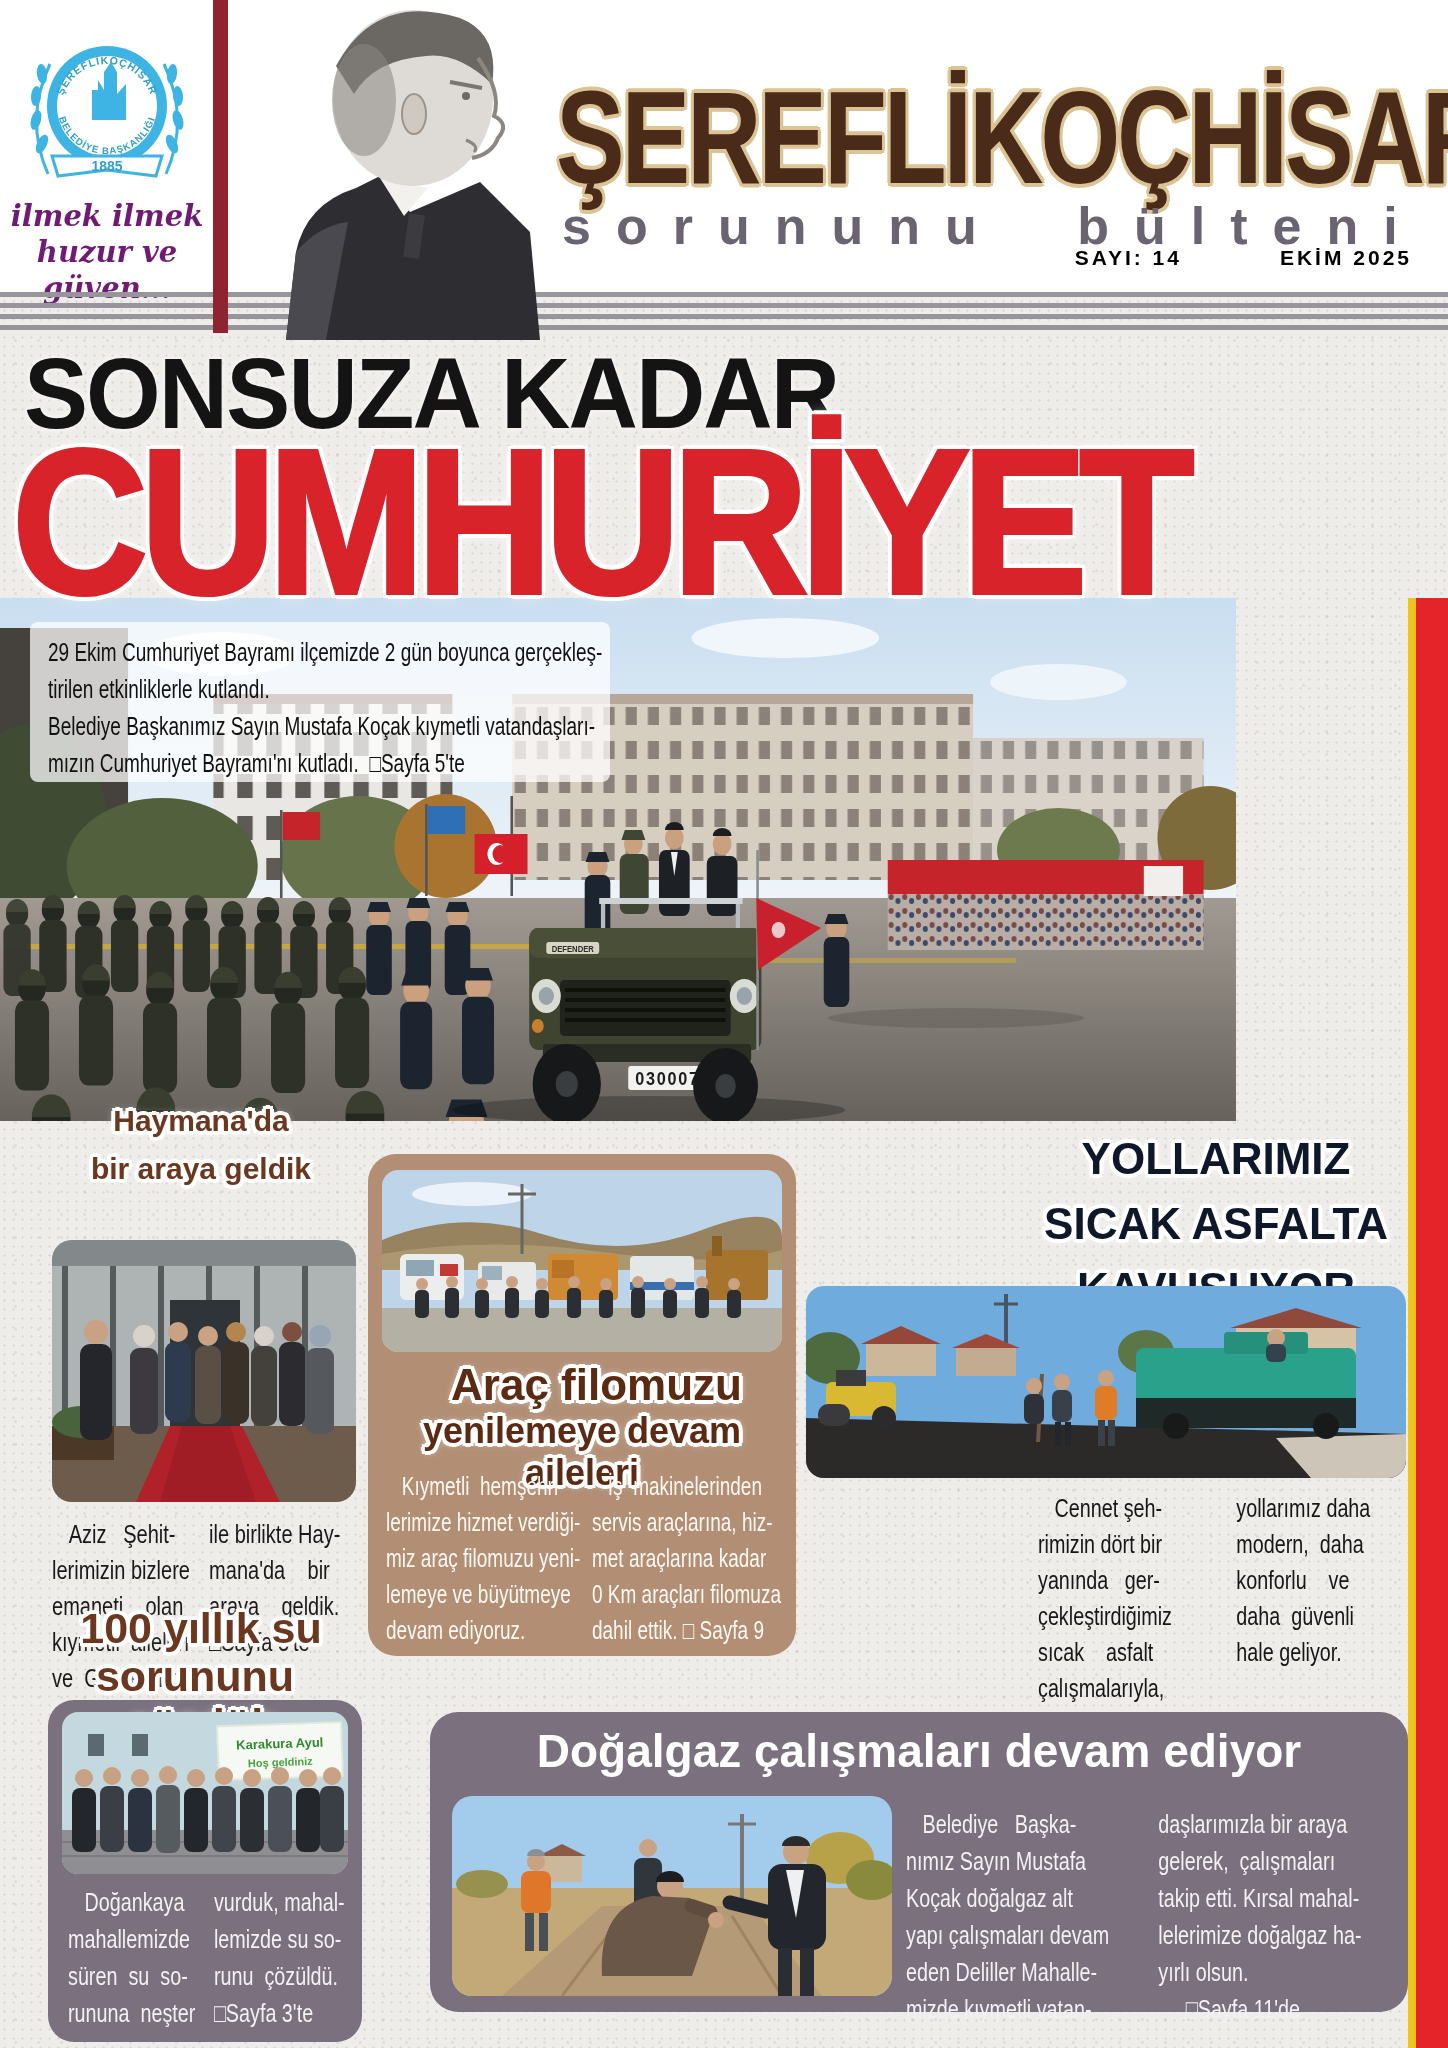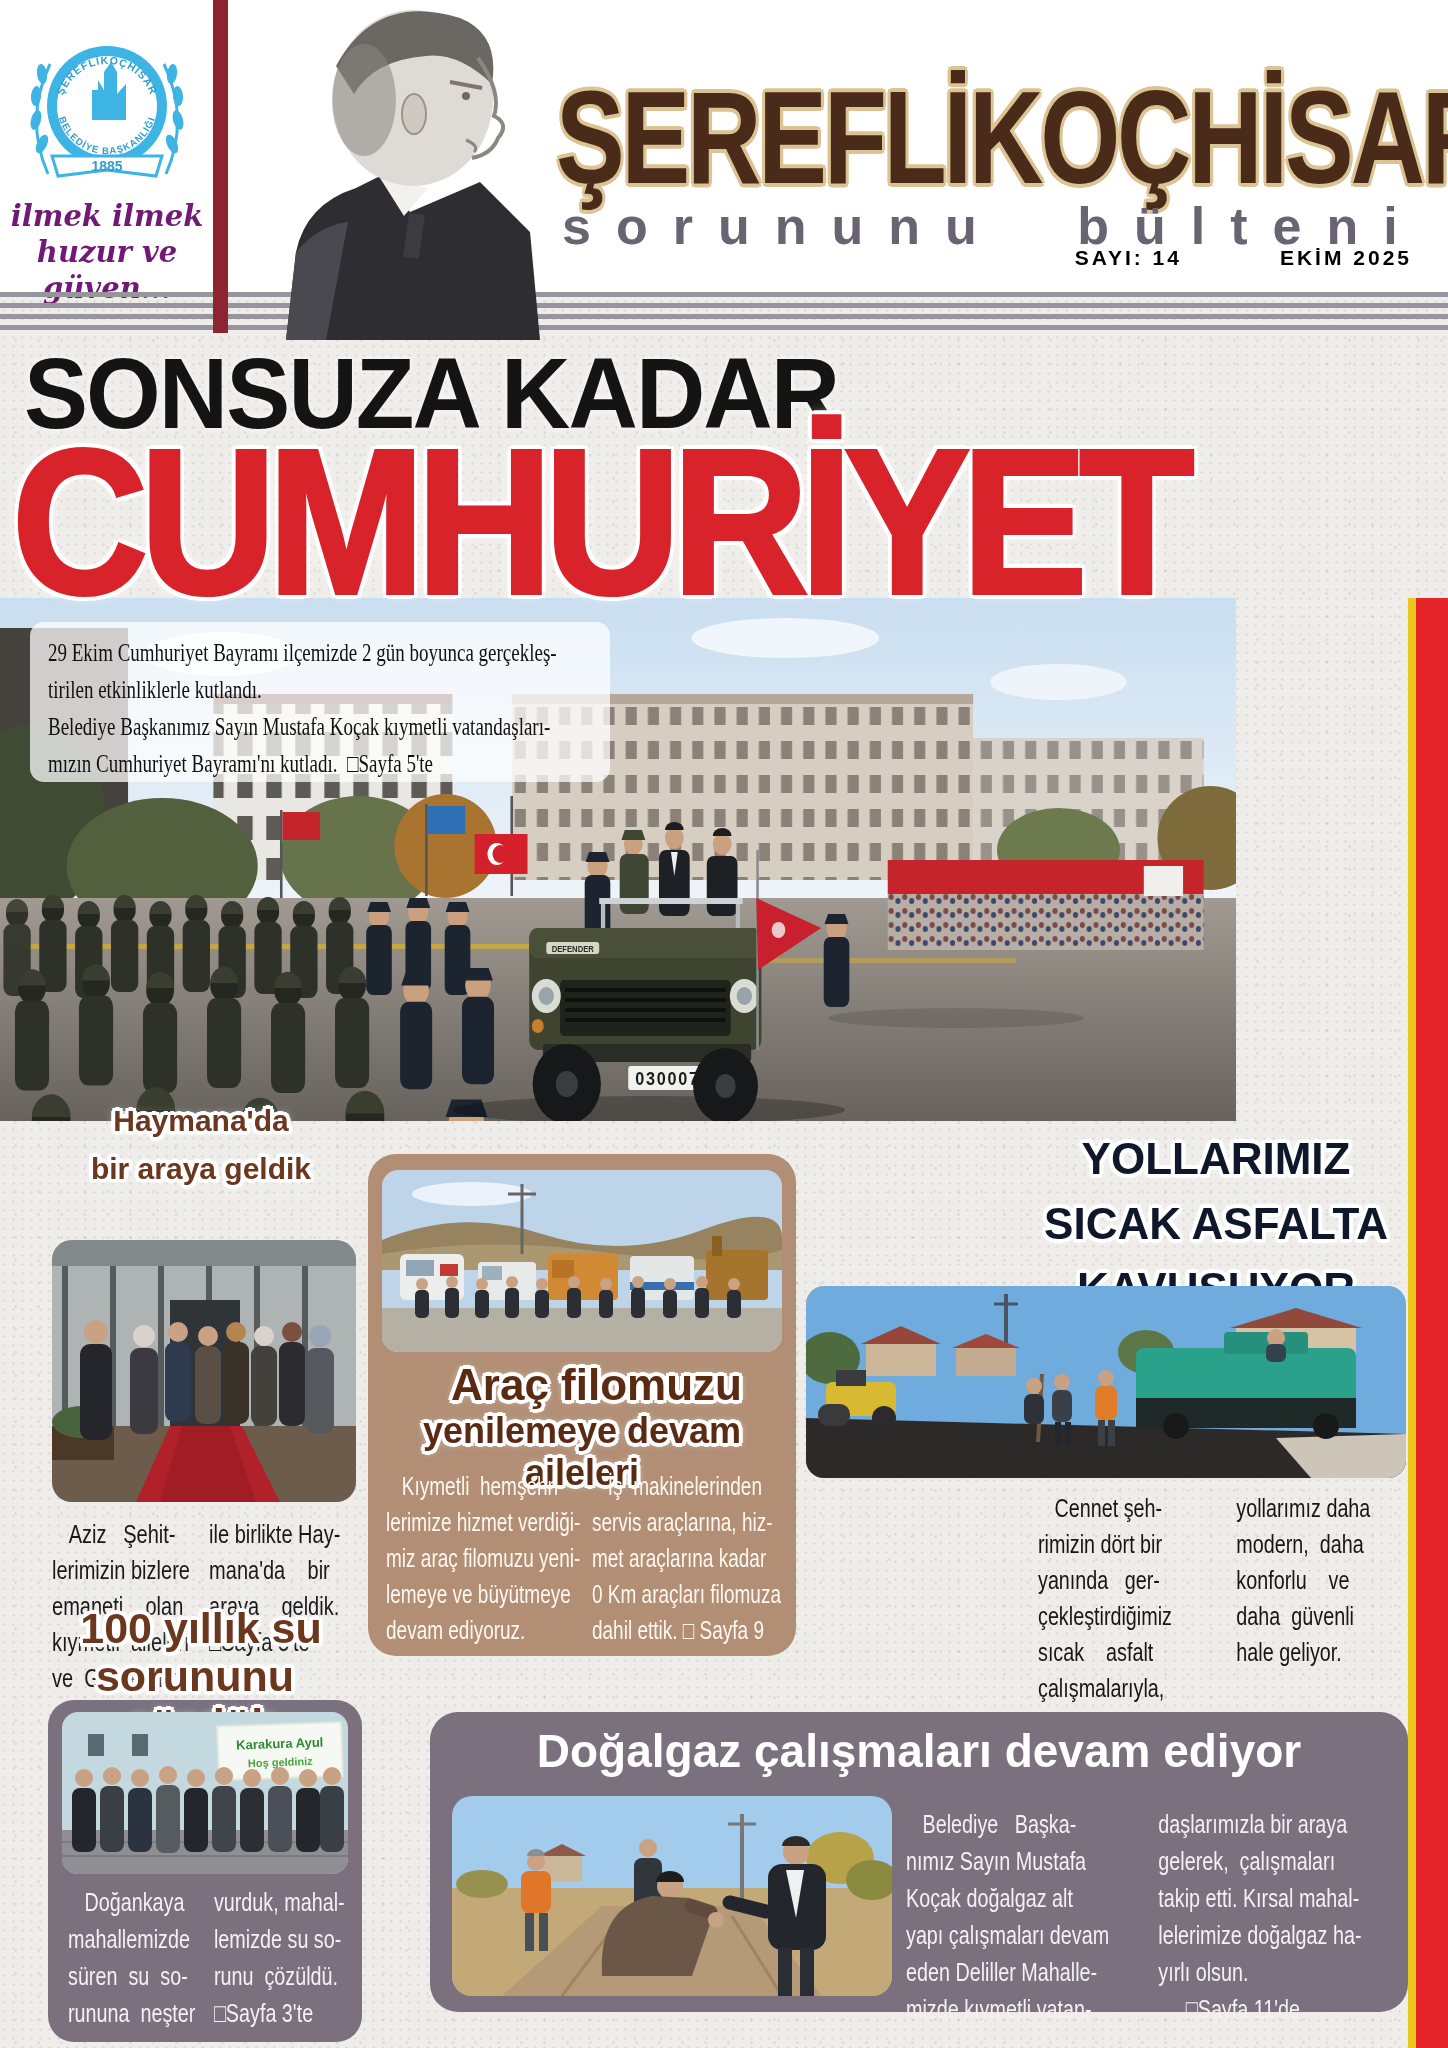--- a/index.html
+++ b/index.html
@@ -37,21 +37,21 @@
             letter-spacing:-2px; white-space:nowrap; transform:scaleX(.96); transform-origin:0 0;
             text-shadow:0 0 8px rgba(255,255,255,.85); }
   .headline-red { position:absolute; left:12px; top:404px; font-size:206px; font-weight:bold;
             color:#d8232a; letter-spacing:-9px; white-space:nowrap; z-index:6;
             transform:scaleX(.915); transform-origin:0 0; -webkit-text-stroke:4px #d8232a;
             text-shadow:-6px 0 0 #fff, 6px 0 0 #fff, 0 -6px 0 #fff, 0 6px 0 #fff,
                         -5px -5px 0 #fff, 5px -5px 0 #fff, -5px 5px 0 #fff, 5px 5px 0 #fff,
                         0 0 16px rgba(255,255,255,.95); }
   .hero-photo { position:absolute; left:0; top:598px; width:1236px; height:523px; z-index:1; }
   .lead-box { position:absolute; left:30px; top:622px; width:580px; height:160px; z-index:7;
-              background:rgba(255,255,255,.74); border-radius:14px; padding:12px 18px;font-family:Liberation Serif, serif; }
+              background:rgba(255,255,255,.74); border-radius:8px; padding:12px 18px; }
   .lead-text { font-size:25px; line-height:37px; color:#101010; white-space:pre;
                transform:scaleX(.76); transform-origin:0 0; width:740px; }
 
   
   .sec-title { position:absolute; font-weight:bold; color:#6b371e; text-align:center; white-space:pre-line; z-index:4; }
   .halo { text-shadow:-3px -3px 0 #fff, 3px -3px 0 #fff, -3px 3px 0 #fff, 3px 3px 0 #fff,
           -4px 0 0 #fff, 4px 0 0 #fff, 0 -4px 0 #fff, 0 4px 0 #fff, 0 0 10px #fff; }
   .photo { position:absolute; overflow:hidden; z-index:4; }
   .cols { position:absolute; display:flex; white-space:pre; transform-origin:0 0; z-index:4; }
   .cols .c { overflow:visible; }

